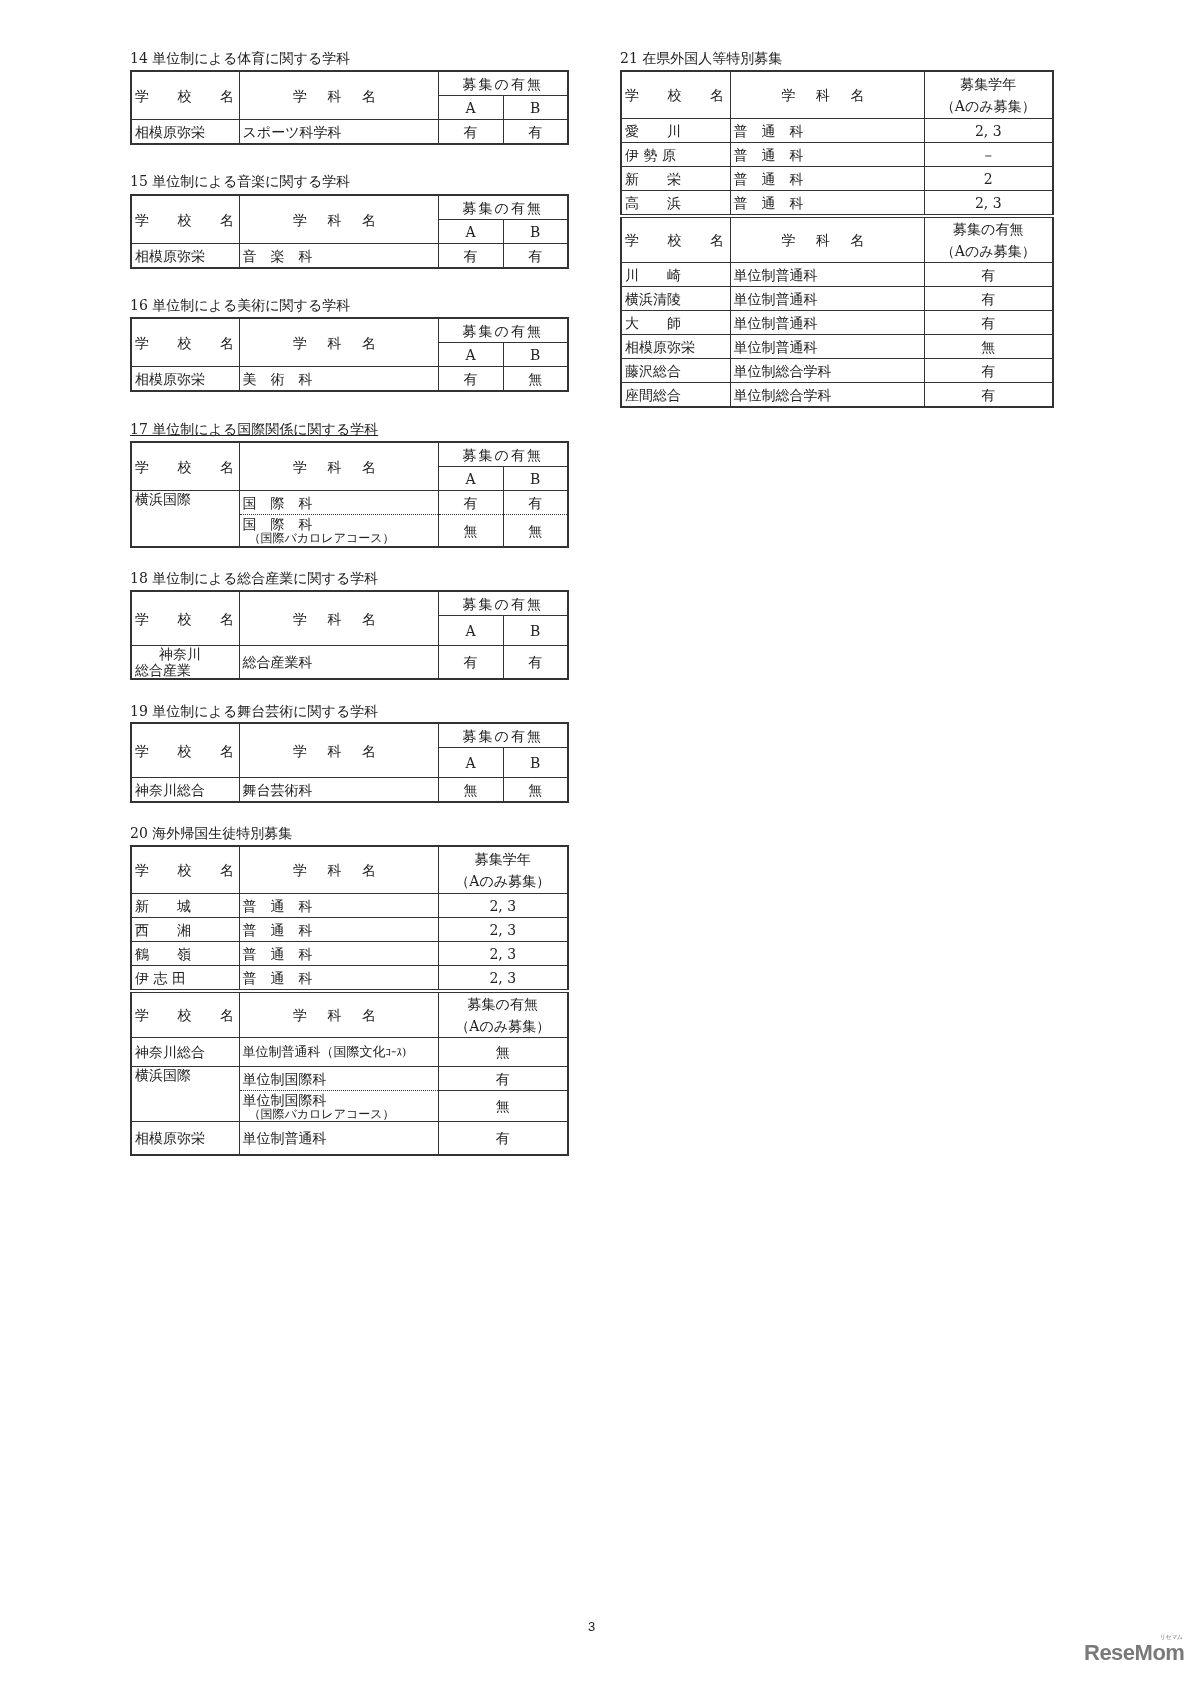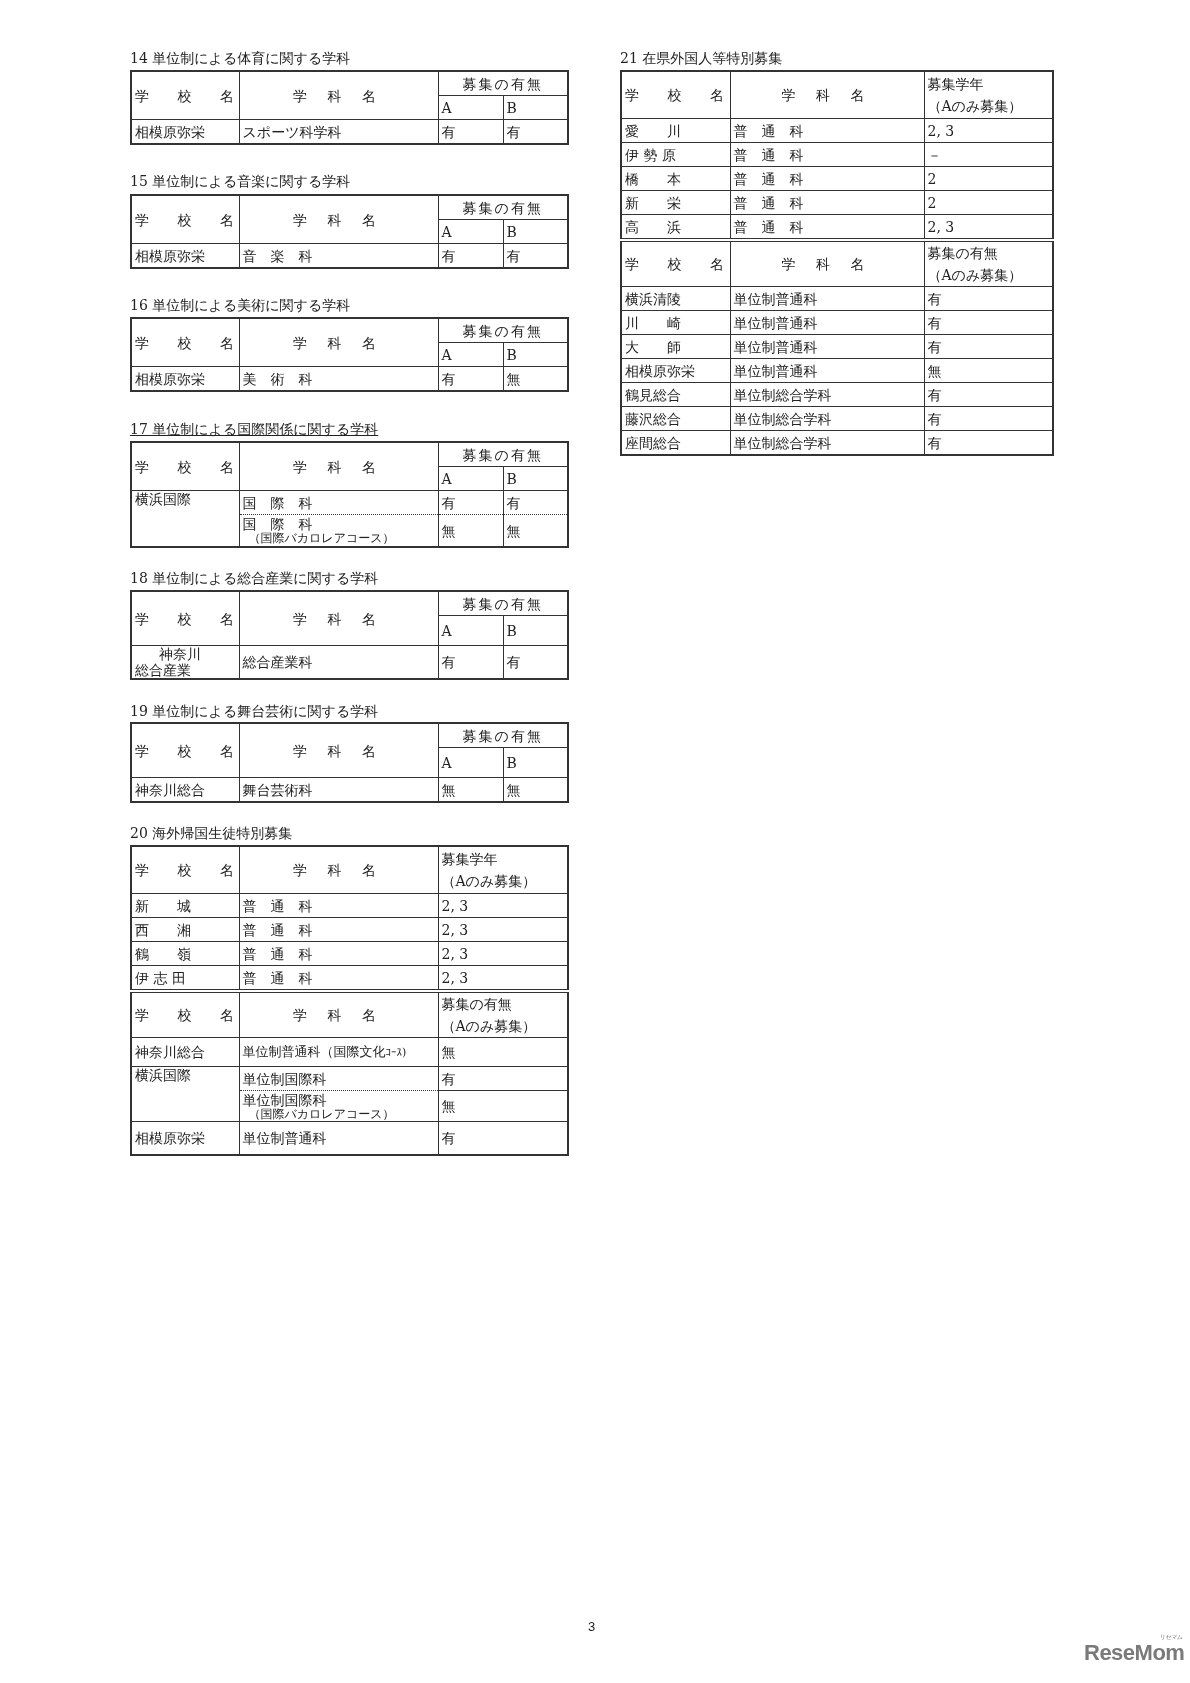--- a/index.html
+++ b/index.html
@@ -14,21 +14,21 @@
     position:absolute; border-collapse:collapse; table-layout:fixed;
     border:2px solid #333; font-size:14px;
   }
   table.grid td {
     border:1.5px solid #333; padding:0 3px; height:23px; line-height:16px;
     vertical-align:middle; white-space:nowrap; overflow:hidden;
   }
   table.grid td.hd { text-align:center; letter-spacing:2px; }
   table.grid td.hd-school { text-align:center; letter-spacing:12px; }
   table.grid td.hd-dept { text-align:center; letter-spacing:8px; }
-  table.grid td.c { text-align:left; }
+  table.grid td.c { text-align:center; }
   table.grid tr.dbl-top td { border-top:4px double #333; }
   table.grid td.dot-bottom { border-bottom:1.5px dotted #333; }
   .sub { font-size:12px; display:block; line-height:13px; padding-left:6px; }
   .small { font-size:11px; }
   .two-line { line-height:15px; }
   .page-number {
     position:absolute; left:588px; top:1619px; font-family:"Liberation Sans",sans-serif; font-size:13px;
   }
   .logo {
     position:absolute; left:1084px; top:1640px; font-family:"Liberation Sans",sans-serif;
@@ -303,66 +303,56 @@
     <td>愛　　川</td>
     <td>普　通　科</td>
     <td class="c">2, 3</td>
   </tr>
   <tr>
     <td>伊 勢 原</td>
     <td>普　通　科</td>
     <td class="c">－</td>
   </tr>
   <tr>
-    <td>橋　　本</td>
-    <td>普　通　科</td>
-    <td class="c">2</td>
-  </tr>
-  <tr>
     <td>新　　栄</td>
     <td>普　通　科</td>
     <td class="c">2</td>
   </tr>
   <tr>
     <td>高　　浜</td>
     <td>普　通　科</td>
     <td class="c">2, 3</td>
   </tr>
   <tr class="dbl-top">
     <td class="hd-school" style="height:44px;">学 校 名</td>
     <td class="hd-dept">学 科 名</td>
     <td class="c" style="line-height:22px;">
       <span style="display:block;">募集の有無</span>
       <span style="display:block;">（Aのみ募集）</span>
     </td>
   </tr>
   <tr>
+    <td>川　　崎</td>
+    <td>単位制普通科</td>
+    <td class="c">有</td>
+  </tr>
+  <tr>
     <td>横浜清陵</td>
     <td>単位制普通科</td>
     <td class="c">有</td>
   </tr>
   <tr>
-    <td>川　　崎</td>
-    <td>単位制普通科</td>
-    <td class="c">有</td>
-  </tr>
-  <tr>
     <td>大　　師</td>
     <td>単位制普通科</td>
     <td class="c">有</td>
   </tr>
   <tr>
     <td>相模原弥栄</td>
     <td>単位制普通科</td>
     <td class="c">無</td>
-  </tr>
-  <tr>
-    <td>鶴見総合</td>
-    <td>単位制総合学科</td>
-    <td class="c">有</td>
   </tr>
   <tr>
     <td>藤沢総合</td>
     <td>単位制総合学科</td>
     <td class="c">有</td>
   </tr>
   <tr>
     <td>座間総合</td>
     <td>単位制総合学科</td>
     <td class="c">有</td>

